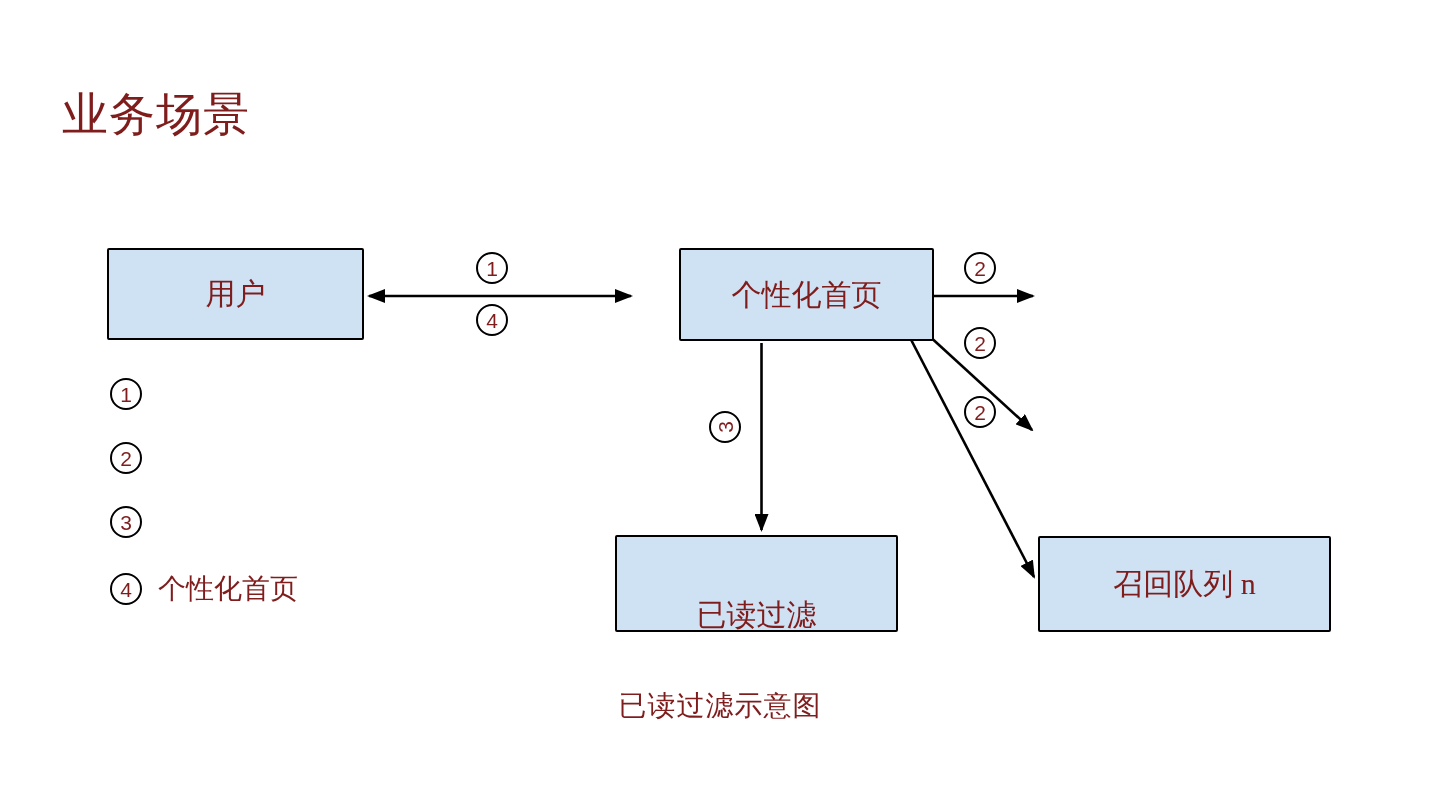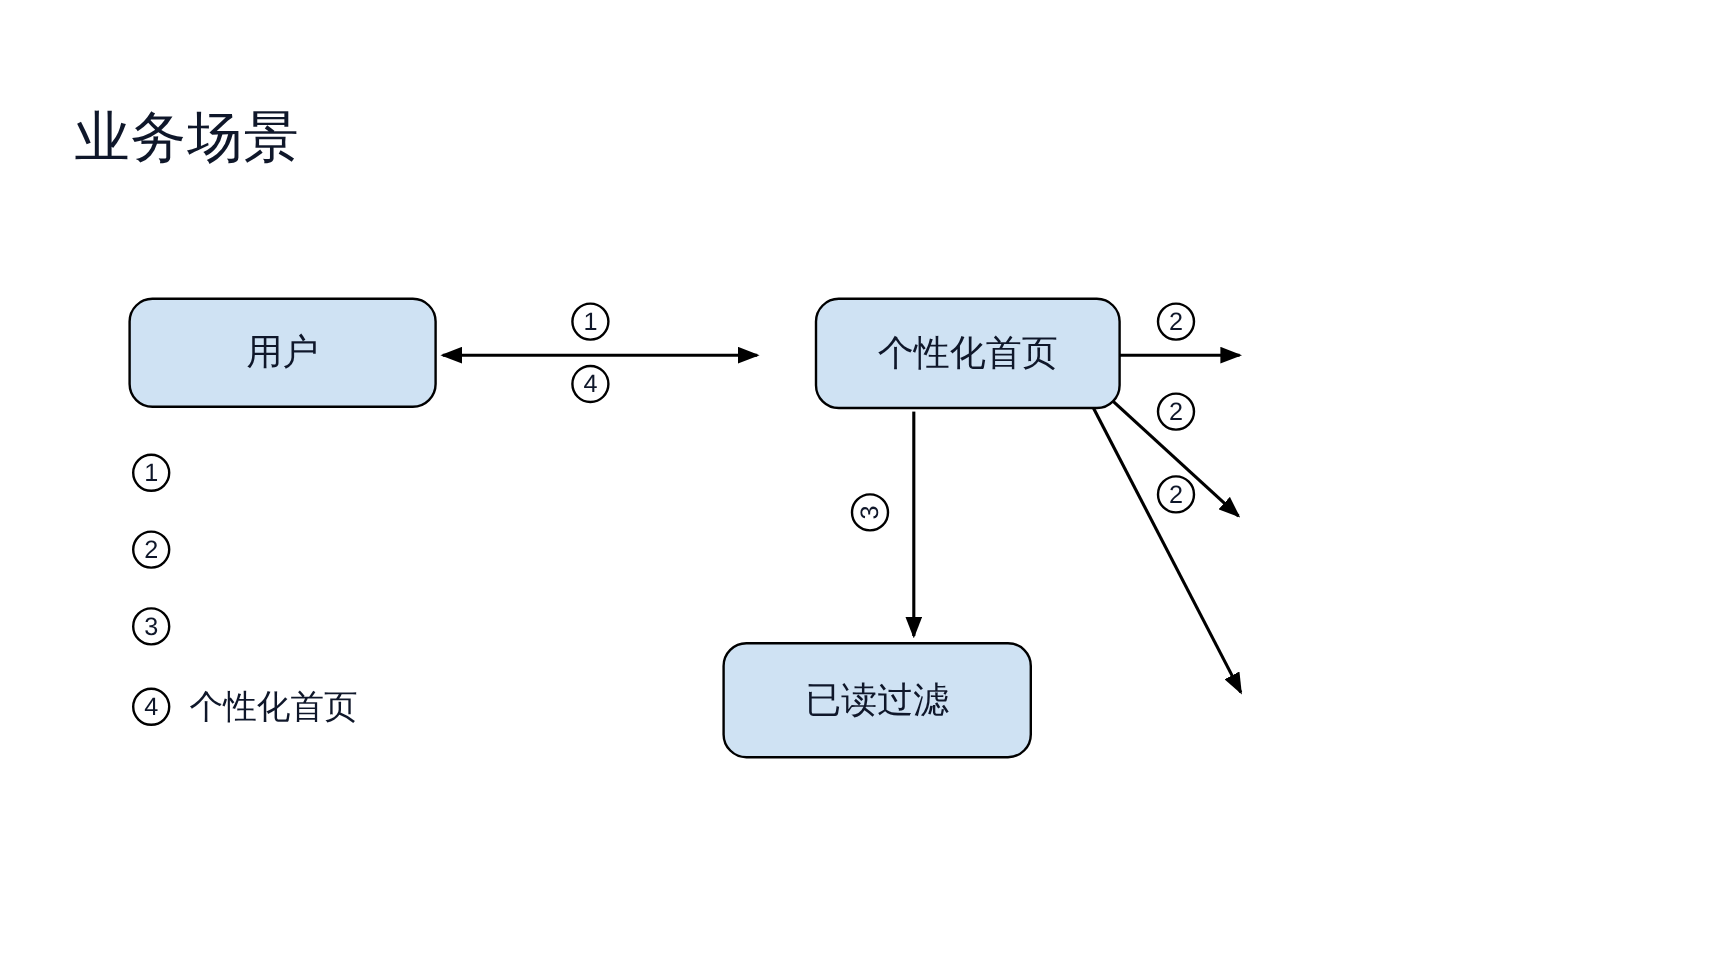--- a/index.html
+++ b/index.html
@@ -4,50 +4,50 @@
 <style>
   html, body { margin: 0; padding: 0; background: #ffffff; }
   * { box-sizing: border-box; }
   .slide {
     position: relative;
     width: 1440px;
     height: 810px;
     background: #ffffff;
     overflow: hidden;
     font-family: "Liberation Serif", "DejaVu Serif", serif;
-    color: #0f172a;
+    color: #7f1d1d;
   }
   .page-title {
     position: absolute;
     left: 62px;
     top: 84px;
     margin: 0;
     font-size: 46px;
     font-weight: 400;
     letter-spacing: 1px;
     font-family: "Liberation Serif", "DejaVu Serif", serif;
   }
   .node {
     position: absolute;
     background: #cfe2f3;
     border: 2.5px solid #000000;
-    border-radius: 20px;
+    border-radius: 2px;
     display: flex;
     align-items: center;
     justify-content: center;
     font-size: 30px;
     line-height: 1;
     white-space: nowrap;
   }
   #node-user        { left:107px;  top:248px; width:257px; height:92px; }
   #node-homepage    { left:635px;  top:248px; width:255px; height:93px;margin-left:44px; }
   #node-queue-1     { left:1038px; top:246px; width:293px; height:97px; }
   #node-queue-dots  { left:1038px; top:392px; width:293px; height:94px; }
   #node-queue-n     { left:1038px; top:536px; width:293px; height:96px; }
-  #node-read-filter { left:602px;  top:535px; width:258px; height:97px; }
+  #node-read-filter { left:615px;  top:535px; width:283px; height:97px;align-items:flex-end; }
 
   svg.arrows { position: absolute; left: 0; top: 0; width: 1440px; height: 810px; }
   svg.arrows line { stroke: #000000; stroke-width: 2.6px; }
 
   .circled {
     width: 32px;
     height: 32px;
     border: 2.5px solid #000000;
     border-radius: 50%;
     background: #ffffff;
@@ -110,20 +110,23 @@
     <line x1="891" y1="301" x2="1034" y2="577" marker-end="url(#ah)"></line>
     <line x1="761.5" y1="343" x2="761.5" y2="530" marker-end="url(#ah)"></line>
   </svg>
 
   <div class="node" id="node-user">
     <span>用户</span>
   </div>
   <div class="node" id="node-homepage">
     <span>个性化首页</span>
   </div>
+  <div class="node" id="node-queue-n">
+    <span>召回队列 n</span>
+  </div>
   <div class="node" id="node-read-filter">
     <span>已读过滤</span>
   </div>
 
   <span class="circled abs" id="label-step1">1</span>
   <span class="circled abs" id="label-step4">4</span>
   <span class="circled abs" id="label-step2a">2</span>
   <span class="circled abs" id="label-step2b">2</span>
   <span class="circled abs" id="label-step2c">2</span>
   <span class="circled abs" id="label-step3">3</span>
@@ -135,14 +138,15 @@
     <span class="circled">2</span>
   </div>
   <div class="legend-item" id="legend-item-3">
     <span class="circled">3</span>
   </div>
   <div class="legend-item" id="legend-item-4">
     <span class="circled">4</span>
     <span>个性化首页</span>
   </div>
 
+  <div class="caption">已读过滤示意图</div>
 
 </div>
 
 </body></html>

